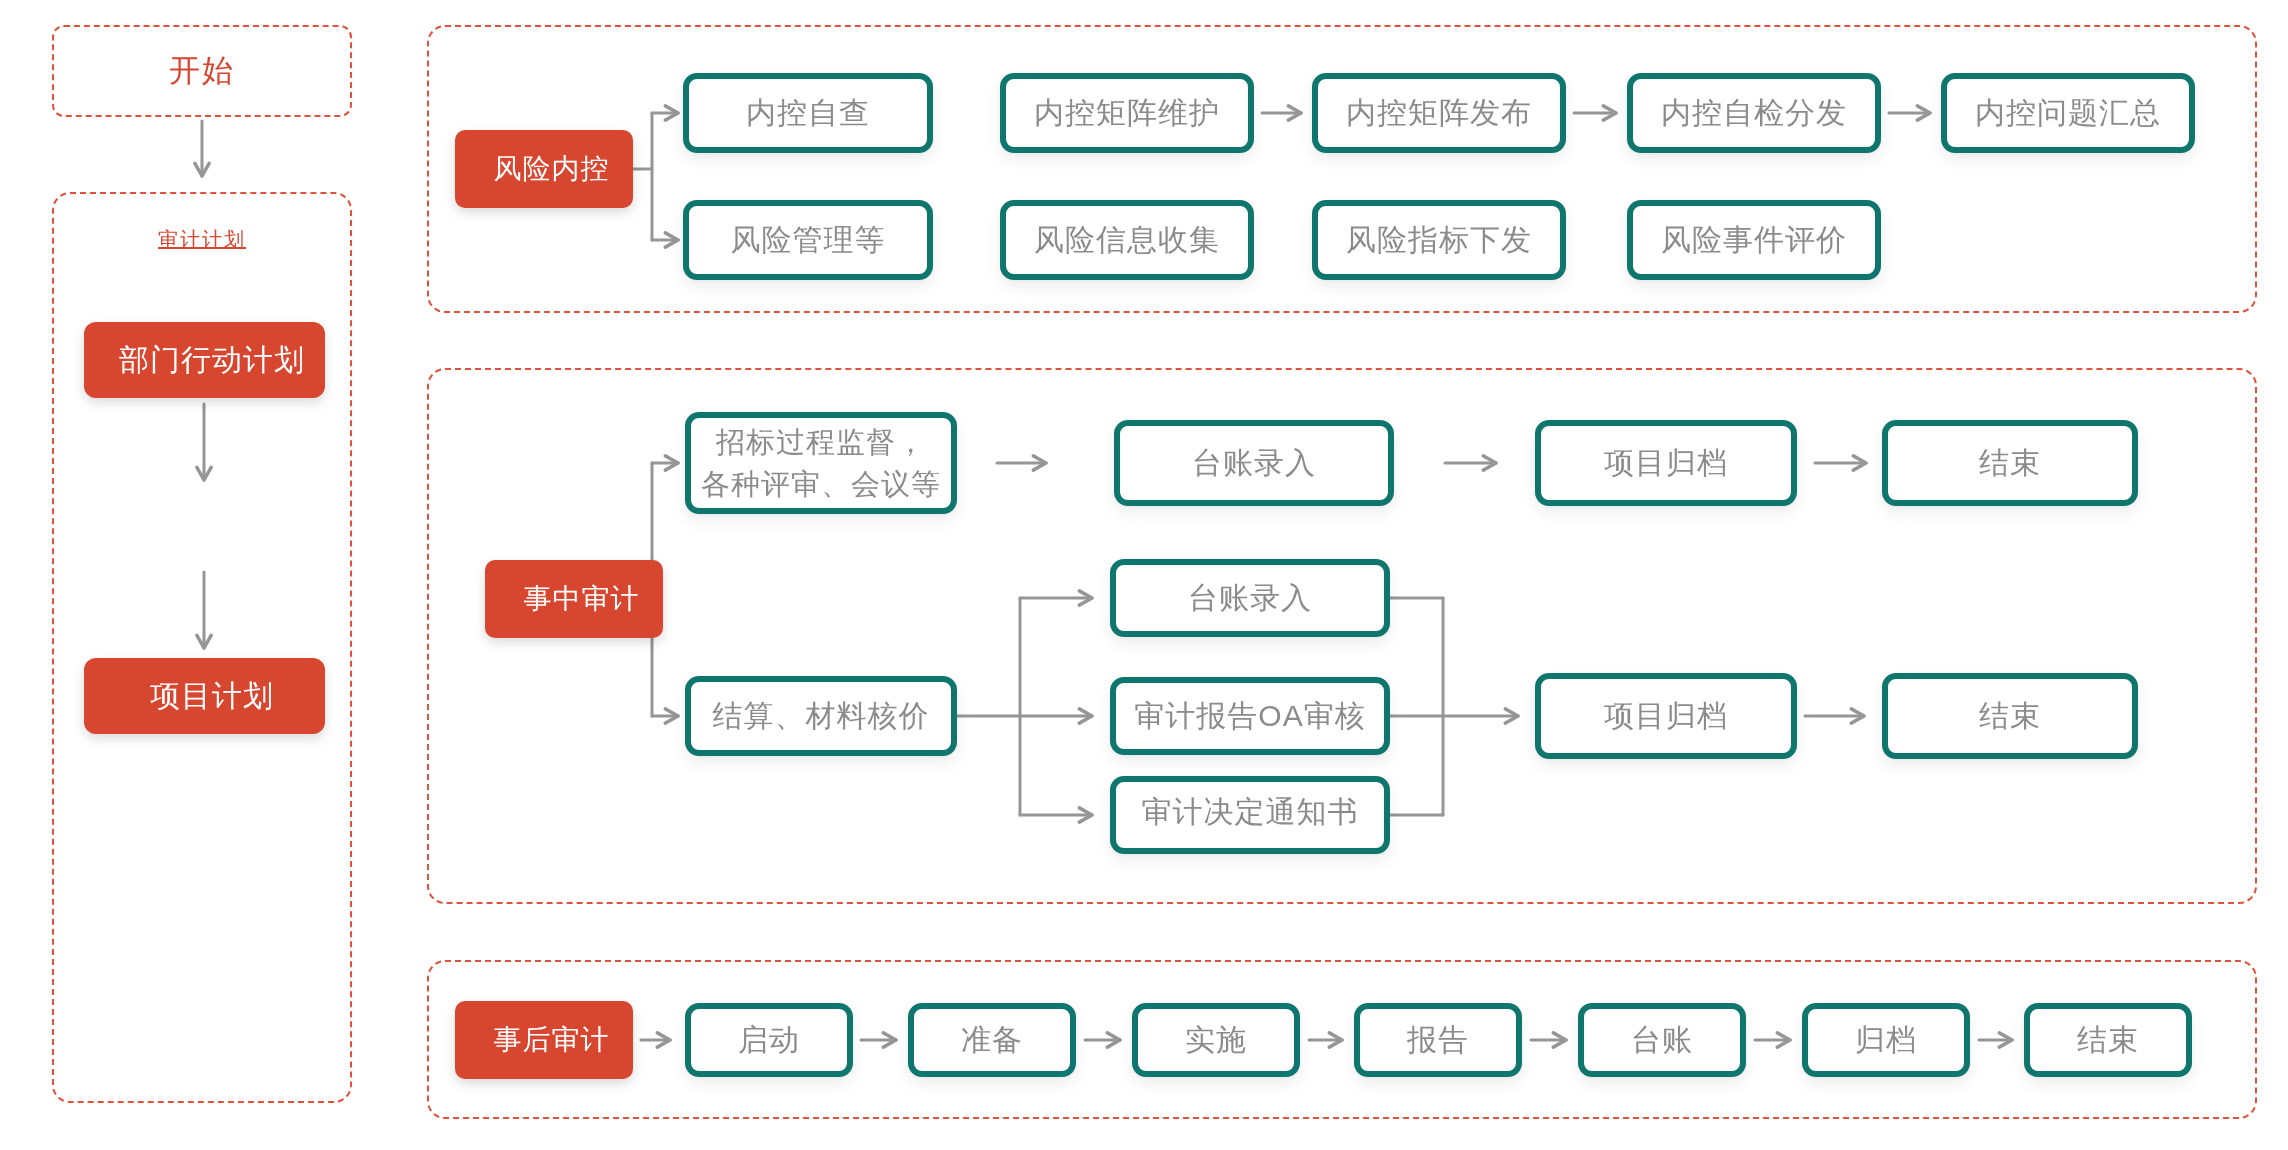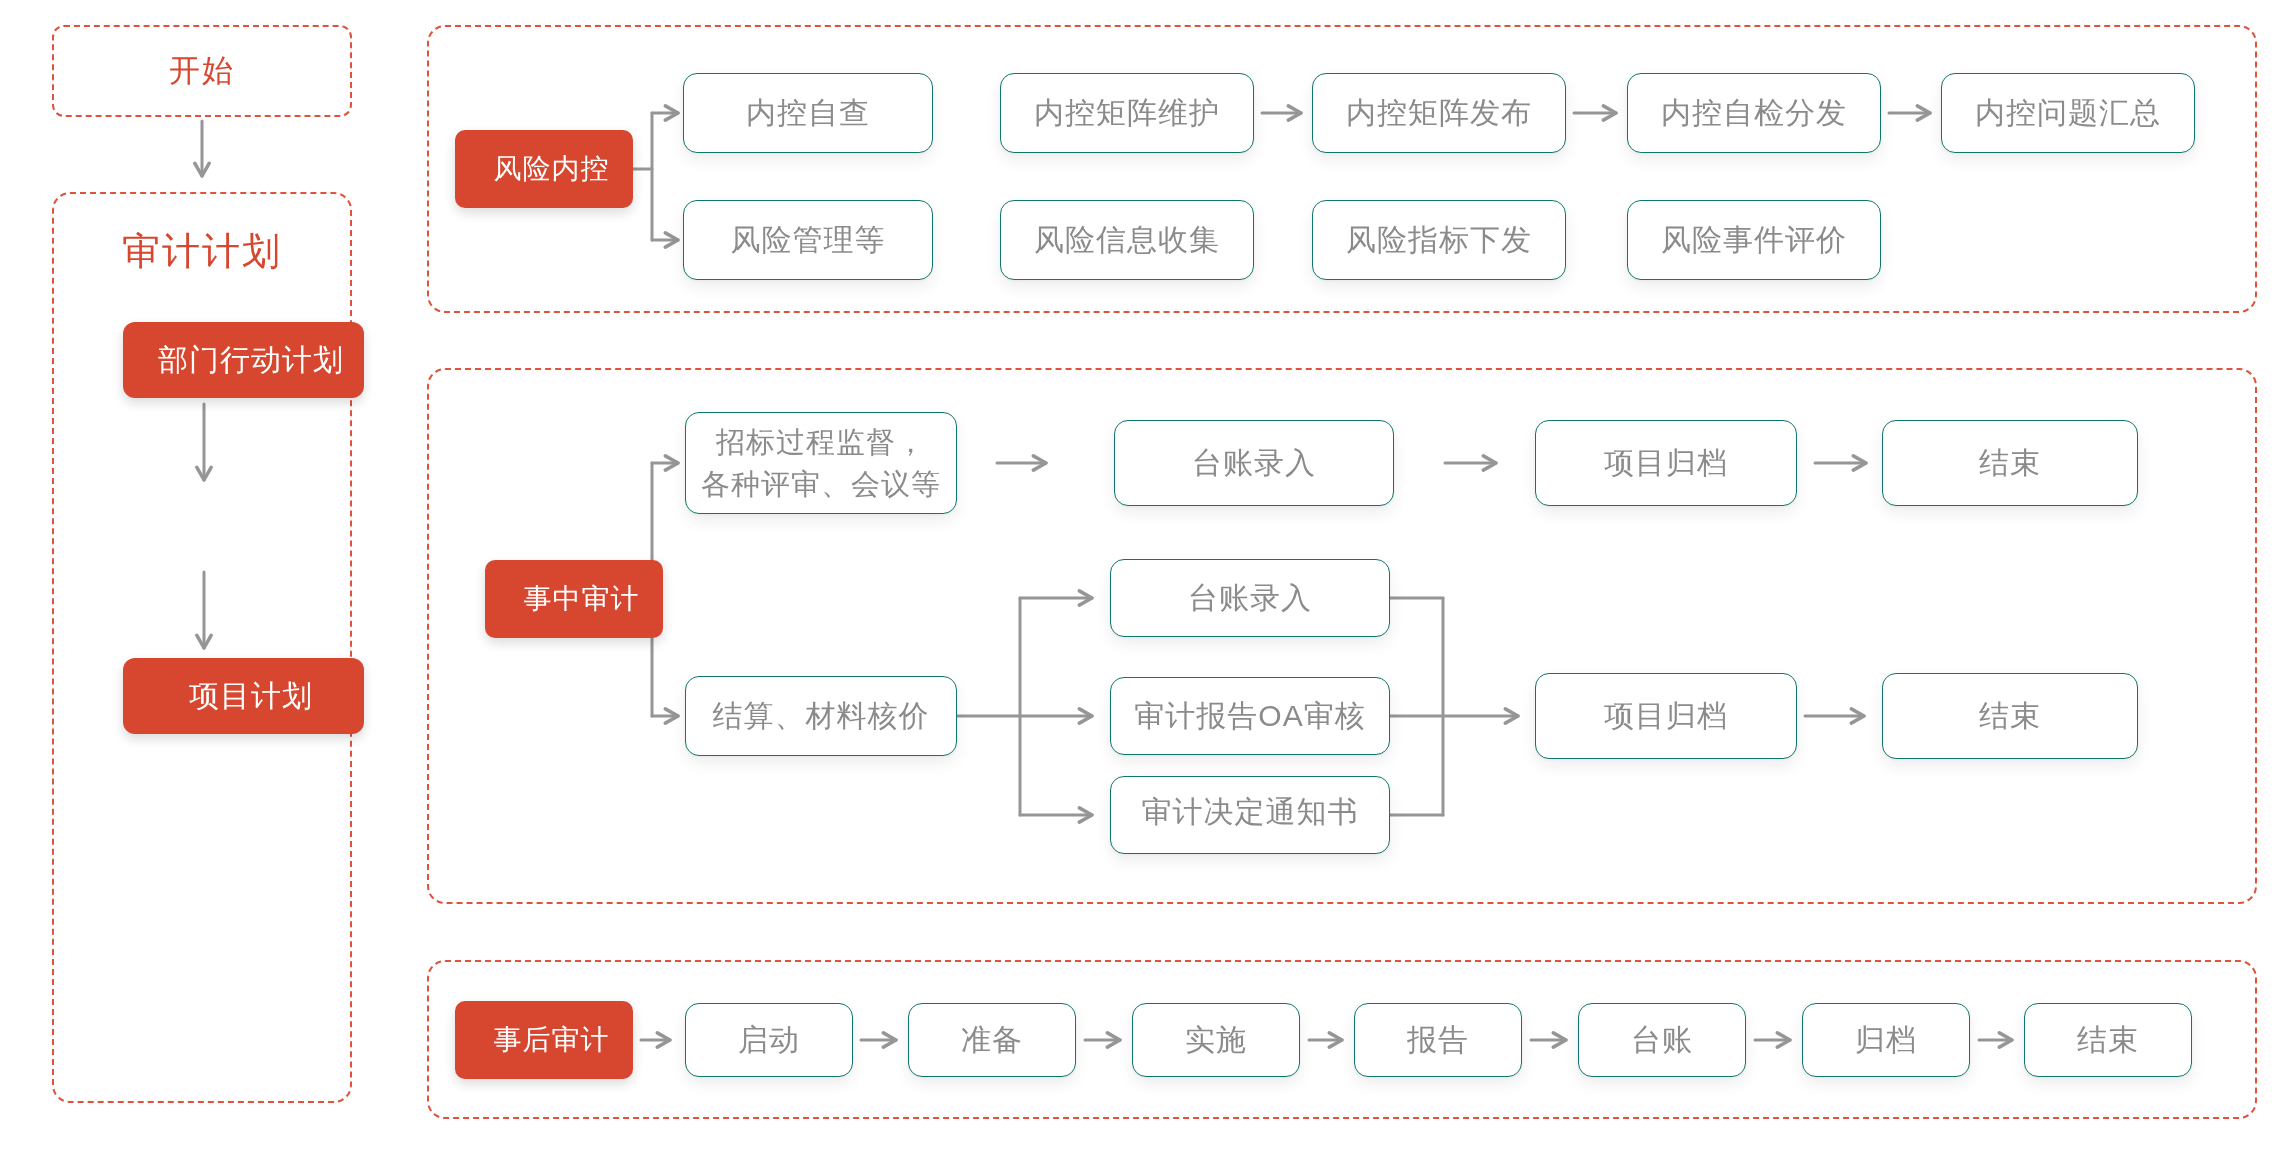--- a/index.html
+++ b/index.html
@@ -15,35 +15,35 @@
   }
   .dashedbox{
     position:absolute;border:2px dashed var(--redline);border-radius:18px;
     box-sizing:border-box;background:transparent;z-index:0;
   }
   .startbox{
     display:flex;align-items:center;justify-content:center;
     color:var(--red);font-size:31px;border-radius:12px;letter-spacing:2px;
   }
   .grouptitle{
-    position:absolute;color:var(--red);font-size:38px;text-align:center;
-    letter-spacing:2px;z-index:2;
+    position:absolute;color:var(--red);font-size:20px;text-align:center;
+    letter-spacing:2px;z-index:2;text-decoration:underline;
   }
   .node{
     position:absolute;display:flex;align-items:center;justify-content:center;
-    text-align:center;background:#fff;border:1px solid #0f766e;border-radius:14px;
+    text-align:center;background:#fff;border:6px solid #0f766e;border-radius:14px;
     color:var(--gray);font-size:30px;letter-spacing:1px;box-sizing:border-box;
     box-shadow:0 7px 16px rgba(0,0,0,.07),0 1px 3px rgba(0,0,0,.04);
     z-index:2;white-space:pre-line;line-height:1.45;
   }
   .rednode{
     background:var(--red);color:#fff;border:none;border-radius:10px;
     font-size:28px;box-shadow:0 5px 12px rgba(0,0,0,.14);padding-left:15px;
   }
-  .leftred{border-radius:12px;font-size:30px;margin-left:39px;}
+  .leftred{border-radius:12px;font-size:30px;}
   .twoline{font-size:29px;}
   #connectors{position:absolute;left:0;top:0;z-index:1;pointer-events:none;}
   .ln{stroke:var(--line);stroke-width:3;fill:none;stroke-linecap:round;stroke-linejoin:round;}
 </style>
 </head>
 <body>
 
 <div id="stage">
 
   <svg id="connectors" width="2288" height="1150" viewBox="0 0 2288 1150">

